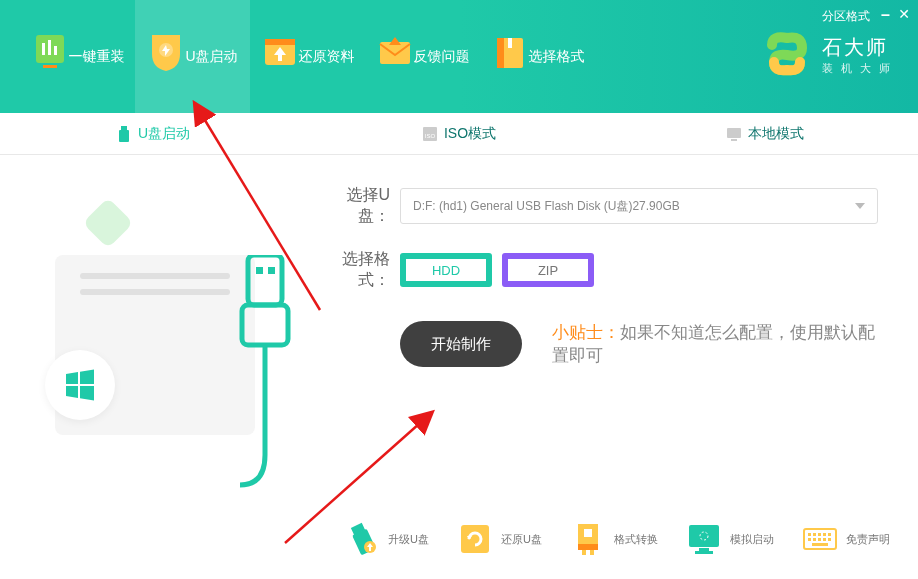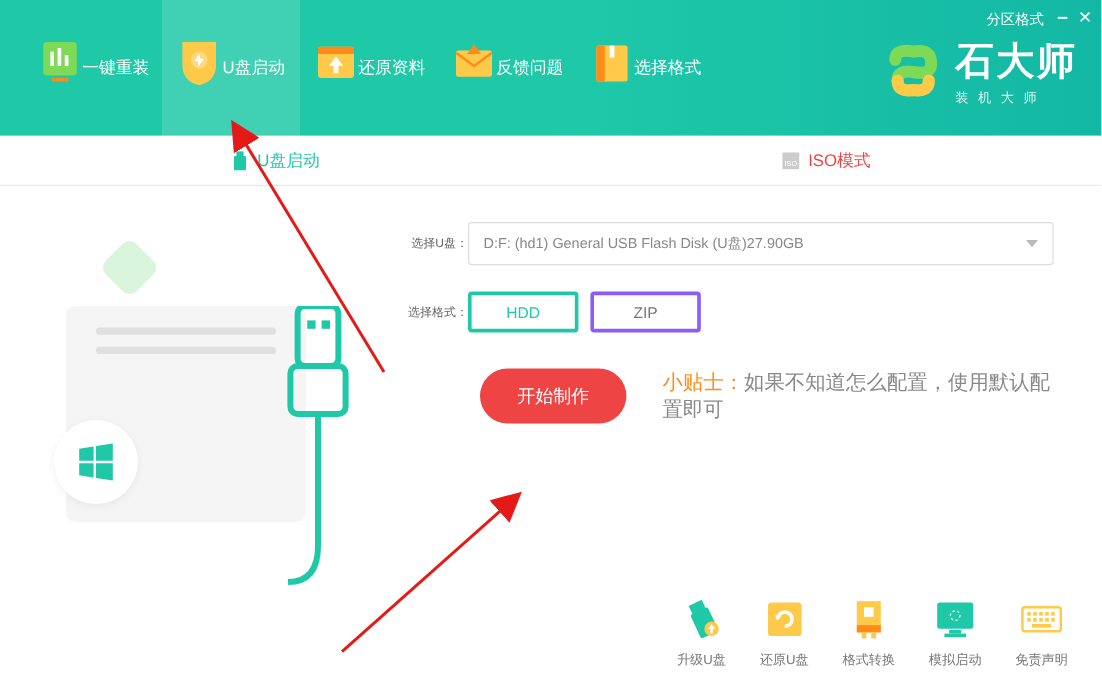--- a/index.html
+++ b/index.html
@@ -9,48 +9,48 @@
 .min-btn{position:absolute;top:6px;right:28px;color:#fff;font-size:16px;font-weight:bold;cursor:pointer}
 .close-btn{position:absolute;top:6px;right:8px;color:#fff;font-size:14px;cursor:pointer}
 .nav{display:flex;align-items:flex-end;height:113px;padding-left:20px}
 .nav-item{width:115px;height:113px;display:flex;align-items:center;justify-content:center;color:#fff;cursor:pointer;position:relative}
 .nav-item.active{background:rgba(255,255,255,0.15)}
 .nav-icon{width:38px;height:38px;margin-bottom:10px;display:flex;align-items:center;justify-content:center}
 .nav-label{font-size:14px}
 .brand{position:absolute;right:20px;top:30px;display:flex;align-items:center;gap:10px}
 .brand-logo{width:50px;height:50px}
 .brand-text{color:#fff}
-.brand-title{font-size:32px;font-weight:bold;letter-spacing:2px}
+.brand-title{font-size:20px;font-weight:normal;letter-spacing:2px}
 .brand-sub{font-size:11px;letter-spacing:8px;opacity:0.85}
 .tabs{height:42px;display:flex;border-bottom:1px solid #e8e8e8}
-.tab{flex:1;display:flex;align-items:center;justify-content:center;gap:6px;font-size:14px;cursor:pointer;color:#ef4444}
+.tab{flex:1;display:flex;align-items:center;justify-content:center;gap:6px;font-size:14px;cursor:pointer;color:#0f766e}
 .tab.active{color:#1fc9a8}
 .tab-icon{width:16px;height:16px}
 .content{display:flex;height:calc(579px - 113px - 42px)}
 .illustration{width:310px;position:relative}
 .shape1{position:absolute;left:90px;top:50px;width:36px;height:36px;background:#d9f5dc;border-radius:8px;transform:rotate(45deg)}
 .monitor{position:absolute;left:55px;top:100px;width:200px;height:180px;background:#f5f5f5;border-radius:8px}
 .monitor::before{content:"";position:absolute;top:18px;left:50%;transform:translateX(-50%);width:150px;height:6px;background:#e0e0e0;border-radius:3px}
 .monitor::after{content:"";position:absolute;top:34px;left:50%;transform:translateX(-50%);width:150px;height:6px;background:#e0e0e0;border-radius:3px}
 .win-circle{position:absolute;left:45px;top:195px;width:70px;height:70px;background:#fff;border-radius:50%;display:flex;align-items:center;justify-content:center;box-shadow:0 2px 8px rgba(0,0,0,0.06)}
 .usb-cable{position:absolute;left:230px;top:100px}
 .form{flex:1;padding:30px 40px 0 10px}
 .row{display:flex;align-items:center;margin-bottom:22px}
-.row-label{width:70px;text-align:right;color:#666;font-size:10px;}
+.row-label{width:70px;text-align:right;color:#666;font-size:16px;margin-right:10px}
 .select-box{flex:1;height:36px;border:1px solid #ddd;border-radius:3px;display:flex;align-items:center;padding:0 30px 0 12px;position:relative;color:#888;font-size:12px;font-family:monospace}
 .select-box::after{content:"";position:absolute;right:12px;top:50%;transform:translateY(-50%);border-left:5px solid transparent;border-right:5px solid transparent;border-top:6px solid #bbb}
 .opt-group{display:flex;gap:10px}
-.opt{width:92px;height:34px;border:3px solid #8b5cf6;border-radius:3px;display:flex;align-items:center;justify-content:center;font-size:13px;color:#777;cursor:pointer}
+.opt{width:92px;height:34px;border:6px solid #8b5cf6;border-radius:3px;display:flex;align-items:center;justify-content:center;font-size:13px;color:#777;cursor:pointer}
 .opt.selected{border-color:#1fc9a8;color:#1fc9a8}
 .action-row{display:flex;align-items:center;margin-top:30px;margin-left:80px;gap:30px}
-.start-btn{width:140px;height:46px;background:#ef4444;color:#fff;border:none;border-radius:23px;font-size:15px;cursor:pointer}
+.start-btn{width:140px;height:46px;background:#404040;color:#fff;border:none;border-radius:23px;font-size:15px;cursor:pointer}
 .tip{font-size:17px;color:#888}
 .tip-label{color:#ff8c1a}
 .bottom-tools{position:absolute;bottom:22px;right:28px;display:flex;gap:28px}
-.tool{display:flex;flex-direction:column;align-items:center;gap:8px;cursor:pointer}
+.tool{display:flex;flex-direction:row;align-items:center;gap:8px;cursor:pointer}
 .tool-icon{width:36px;height:36px}
 .tool-label{font-size:11px;color:#777}
 .arrow{position:absolute;pointer-events:none}
 .arrow1{left:185px;top:100px}
 .arrow2{left:270px;top:373px}
 </style>
 </head>
 <body>
 
 <div class="header">
@@ -130,20 +130,27 @@
         <rect x="3" y="4" width="10" height="12" rx="1" fill="#1fc9a8"></rect>
       </svg>
     <span>U盘启动</span>
   </div>
   <div class="tab">
     <svg class="tab-icon" viewBox="0 0 16 16">
         <rect x="1" y="1" width="14" height="14" rx="1" fill="#ccc"></rect>
         <text x="8" y="12" font-size="6" fill="#fff" text-anchor="middle">ISO</text>
       </svg>
     <span>ISO模式</span>
+  </div>
+  <div class="tab">
+    <svg class="tab-icon" viewBox="0 0 16 16">
+        <rect x="1" y="2" width="14" height="10" rx="1" fill="#ccc"></rect>
+        <rect x="5" y="13" width="6" height="2" fill="#ccc"></rect>
+      </svg>
+    <span>本地模式</span>
   </div>
 </div>
 
 <div class="content">
   <div class="illustration">
     <div class="shape1"></div>
     <div class="monitor"></div>
     <div class="win-circle">
       <svg width="34" height="34" viewBox="0 0 34 34">
           <path d="M3 6 L15 4 L15 16 L3 16 Z M17 3.7 L31 1.5 L31 16 L17 16 Z M3 18 L15 18 L15 30 L3 28 Z M17 18 L31 18 L31 32.5 L17 30.3 Z" fill="#1fc9a8"></path>

